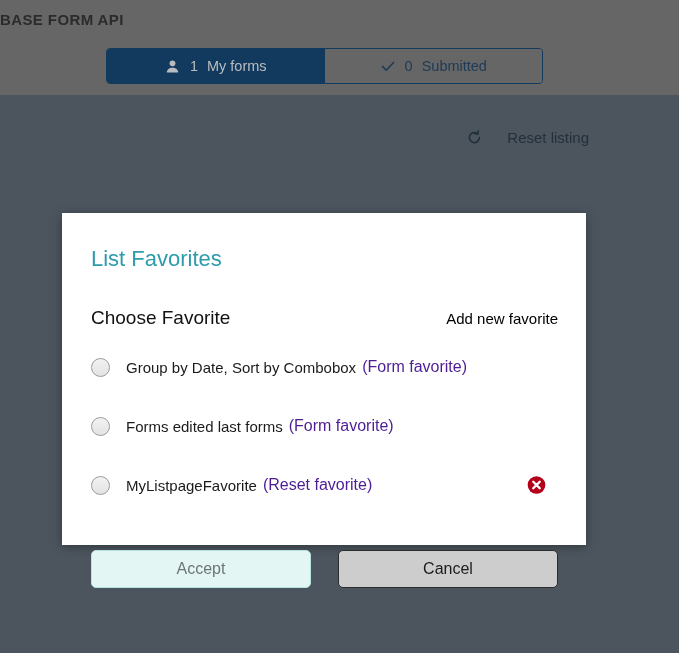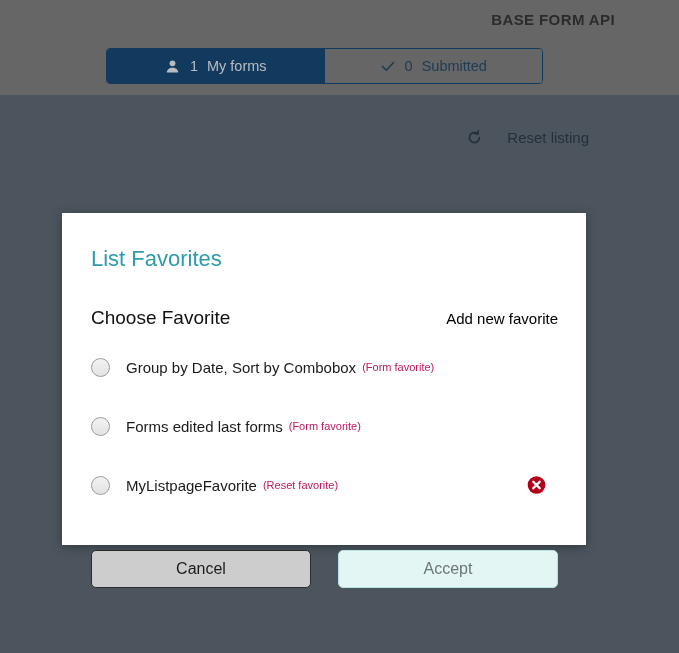--- a/index.html
+++ b/index.html
@@ -22,21 +22,21 @@
     width: 679px;
     height: 95px;
     background: #666666;
     box-sizing: border-box;
   }
   .app-title {
     position: absolute;
     top: 11px;
     left: 0;
     width: 615px;
-    text-align: right;
+    text-align: left;
     font-size: 15px;
     font-weight: bold;
     letter-spacing: 0.4px;
     color: #2b2b2b;
   }
   .tab-bar {
     position: absolute;
     top: 48px;
     left: 106px;
     width: 437px;
@@ -174,22 +174,22 @@
     cursor: pointer;
   }
   .fav-label {
     margin-left: 16px;
     font-size: 15px;
     color: #1b1b1b;
     white-space: nowrap;
   }
   .fav-type {
     margin-left: 6px;
-    font-size: 11px;
-    color: #be185d;
+    font-size: 16px;
+    color: #4c1d95;
     white-space: nowrap;
   }
   .delete-btn {
     position: absolute;
     right: 12px;
     top: 50%;
     transform: translateY(-50%);
     width: 19px;
     height: 19px;
     cursor: pointer;
@@ -303,18 +303,18 @@
           <svg viewBox="0 0 20 20" width="19" height="19" aria-hidden="true">
             <circle cx="10" cy="10" r="9.3" fill="#b3001b"></circle>
             <path d="M6.6 6.6 L13.4 13.4 M13.4 6.6 L6.6 13.4" stroke="#ffffff" stroke-width="2.5" stroke-linecap="round"></path>
           </svg>
         </span>
       </div>
 
     </div>
 
     <div class="modal-footer">
+      <div class="btn btn-accept">Accept</div>
       <div class="btn btn-cancel">Cancel</div>
-      <div class="btn btn-accept">Accept</div>
     </div>
 
   </div>
 </div>
 
 </body></html>

